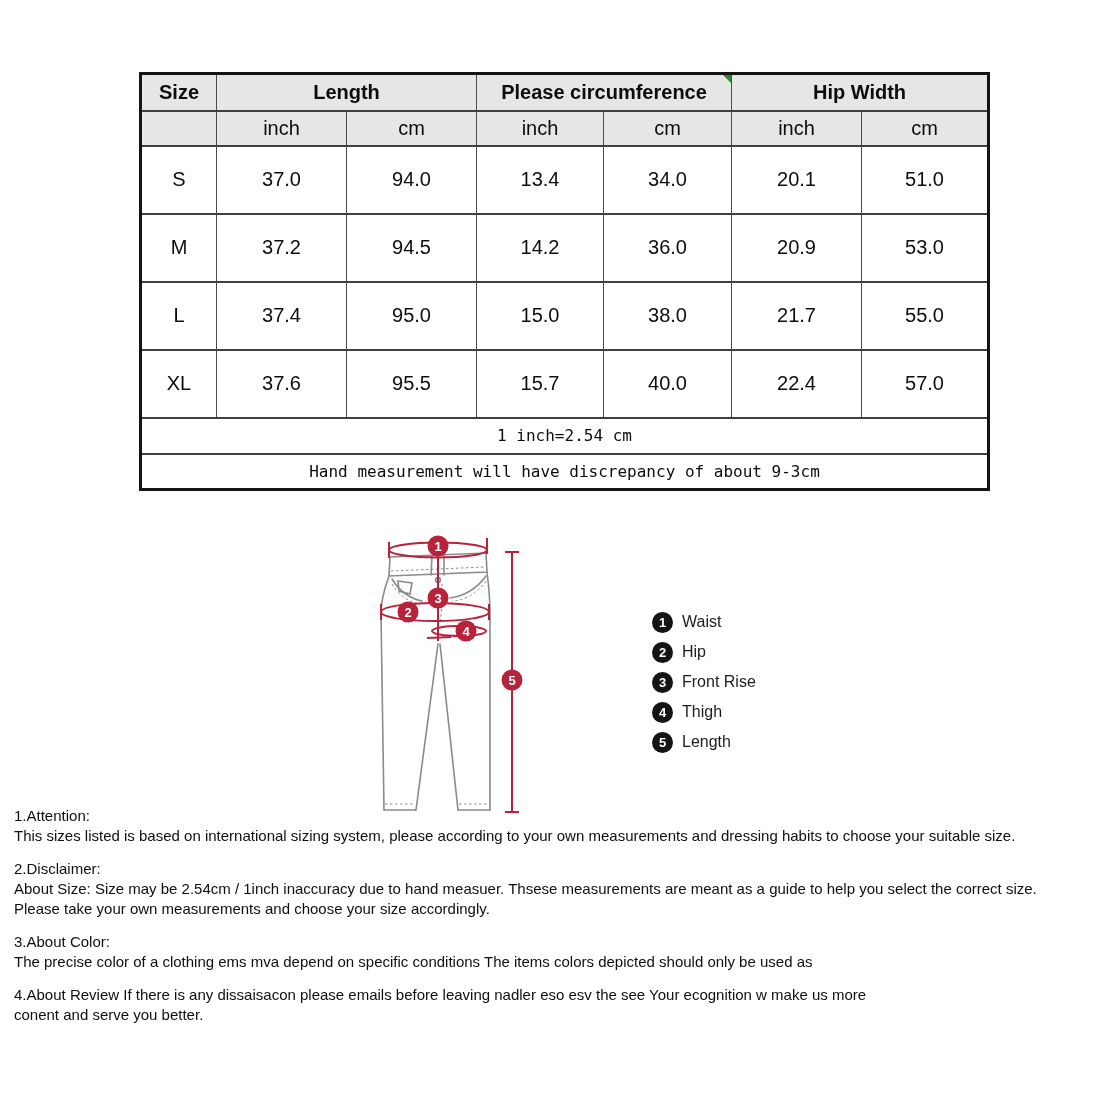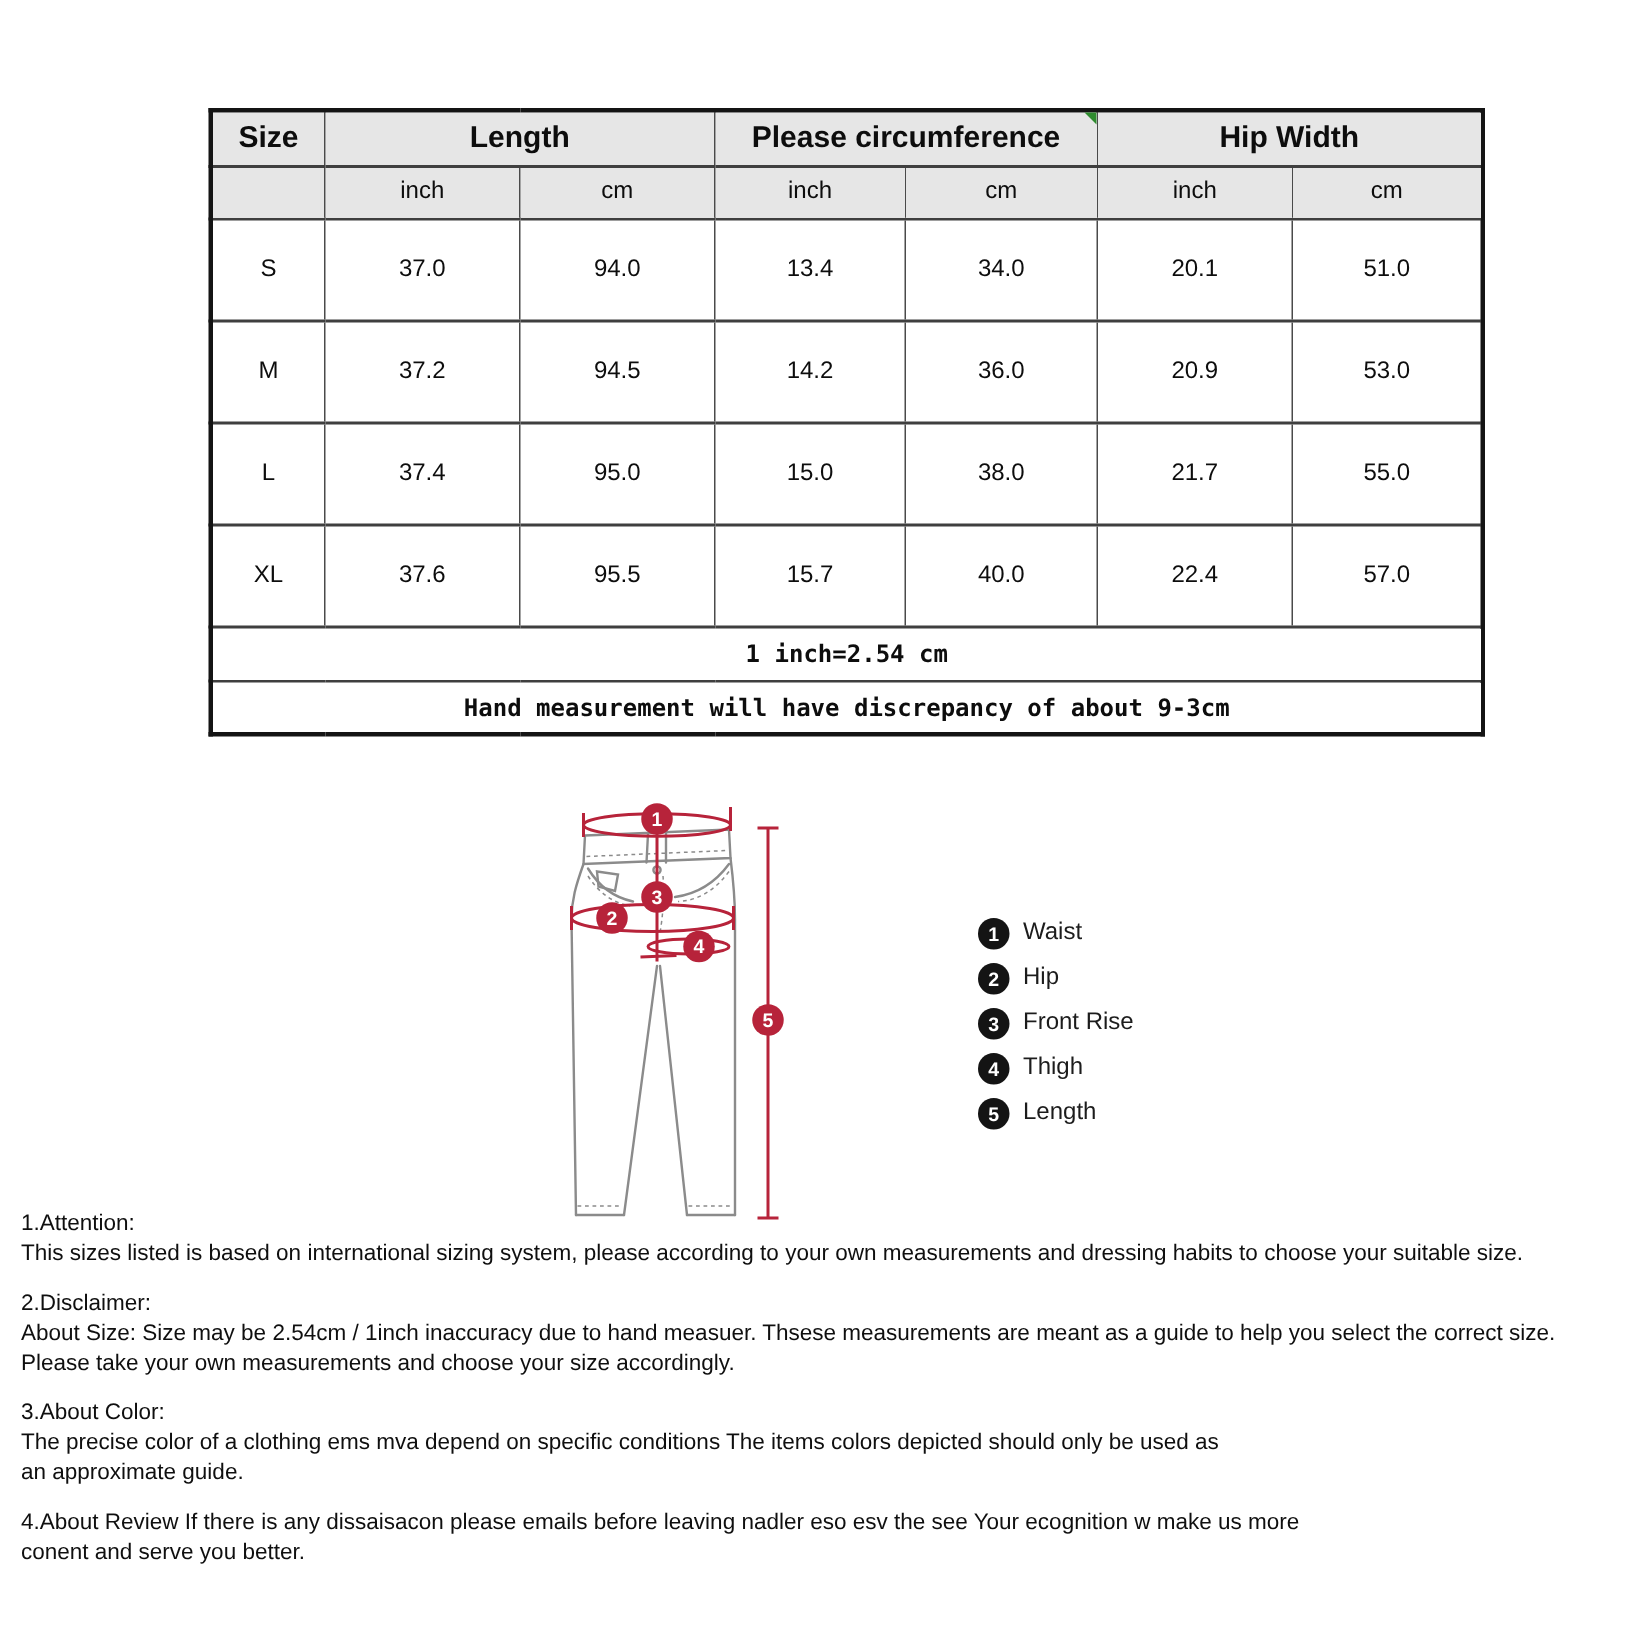--- a/index.html
+++ b/index.html
@@ -11,31 +11,31 @@
   
   table.size-table {
     position:absolute; left:139px; top:72px;
     border-collapse:collapse; table-layout:fixed; width:848px;
     border:3px solid #141414;
   }
   table.size-table td {
     border-left:1px solid #4a4a4a; border-right:1px solid #4a4a4a;
     border-top:2px solid #3f3f3f; border-bottom:2px solid #3f3f3f;
     text-align:center; vertical-align:middle; padding:0;
-    font-size:16px; color:#0d0d0d; position:relative;
+    font-size:20px; color:#0d0d0d; position:relative;
   }
   tr.rh1 { height:37px; }
   tr.rh2 { height:35px; }
   tr.rdata { height:68px; }
   tr.rnote { height:36px; }
   tr.rh1 td, tr.rh2 td { background:#e6e6e6; }
   tr.rh1 td { font-weight:bold; font-size:20px; }
   tr.rnote td {
     background:#fff; font-family:"DejaVu Sans Mono", monospace;
-    font-weight:bold; font-size:16px;
+    font-weight:normal; font-size:16px;
   }
   .flag {
     position:absolute; top:0; right:0; width:0; height:0;
     border-top:8px solid var(--corner-flag-color, #2e8b2e);
     border-left:8px solid transparent;
   }
 
   
   .diagram-svg { position:absolute; left:360px; top:525px; }
   .outline { stroke:var(--outline-color,#8b8b8b); fill:none; stroke-width:1.6; stroke-linecap:round; }
@@ -227,21 +227,20 @@
       <div class="iline">This sizes listed is based on international sizing system, please according to your own measurements and dressing habits to choose your suitable size.</div>
     </div>
     <div class="sec">
       <div class="iline">2.Disclaimer:</div>
       <div class="iline">About Size: Size may be 2.54cm / 1inch inaccuracy due to hand measuer. Thsese measurements are meant as a guide to help you select the correct size.</div>
       <div class="iline">Please take your own measurements and choose your size accordingly.</div>
     </div>
     <div class="sec">
       <div class="iline">3.About Color:</div>
       <div class="iline">The precise color of a clothing ems mva depend on specific conditions The items colors depicted should only be used as</div>
-      <div class="iline">an approximate guide.</div>
     </div>
     <div class="sec">
       <div class="iline">4.About Review If there is any dissaisacon please emails before leaving nadler eso esv the see Your ecognition w make us more</div>
       <div class="iline">conent and serve you better.</div>
     </div>
   </div>
 
 </div>
 
 </body></html>

